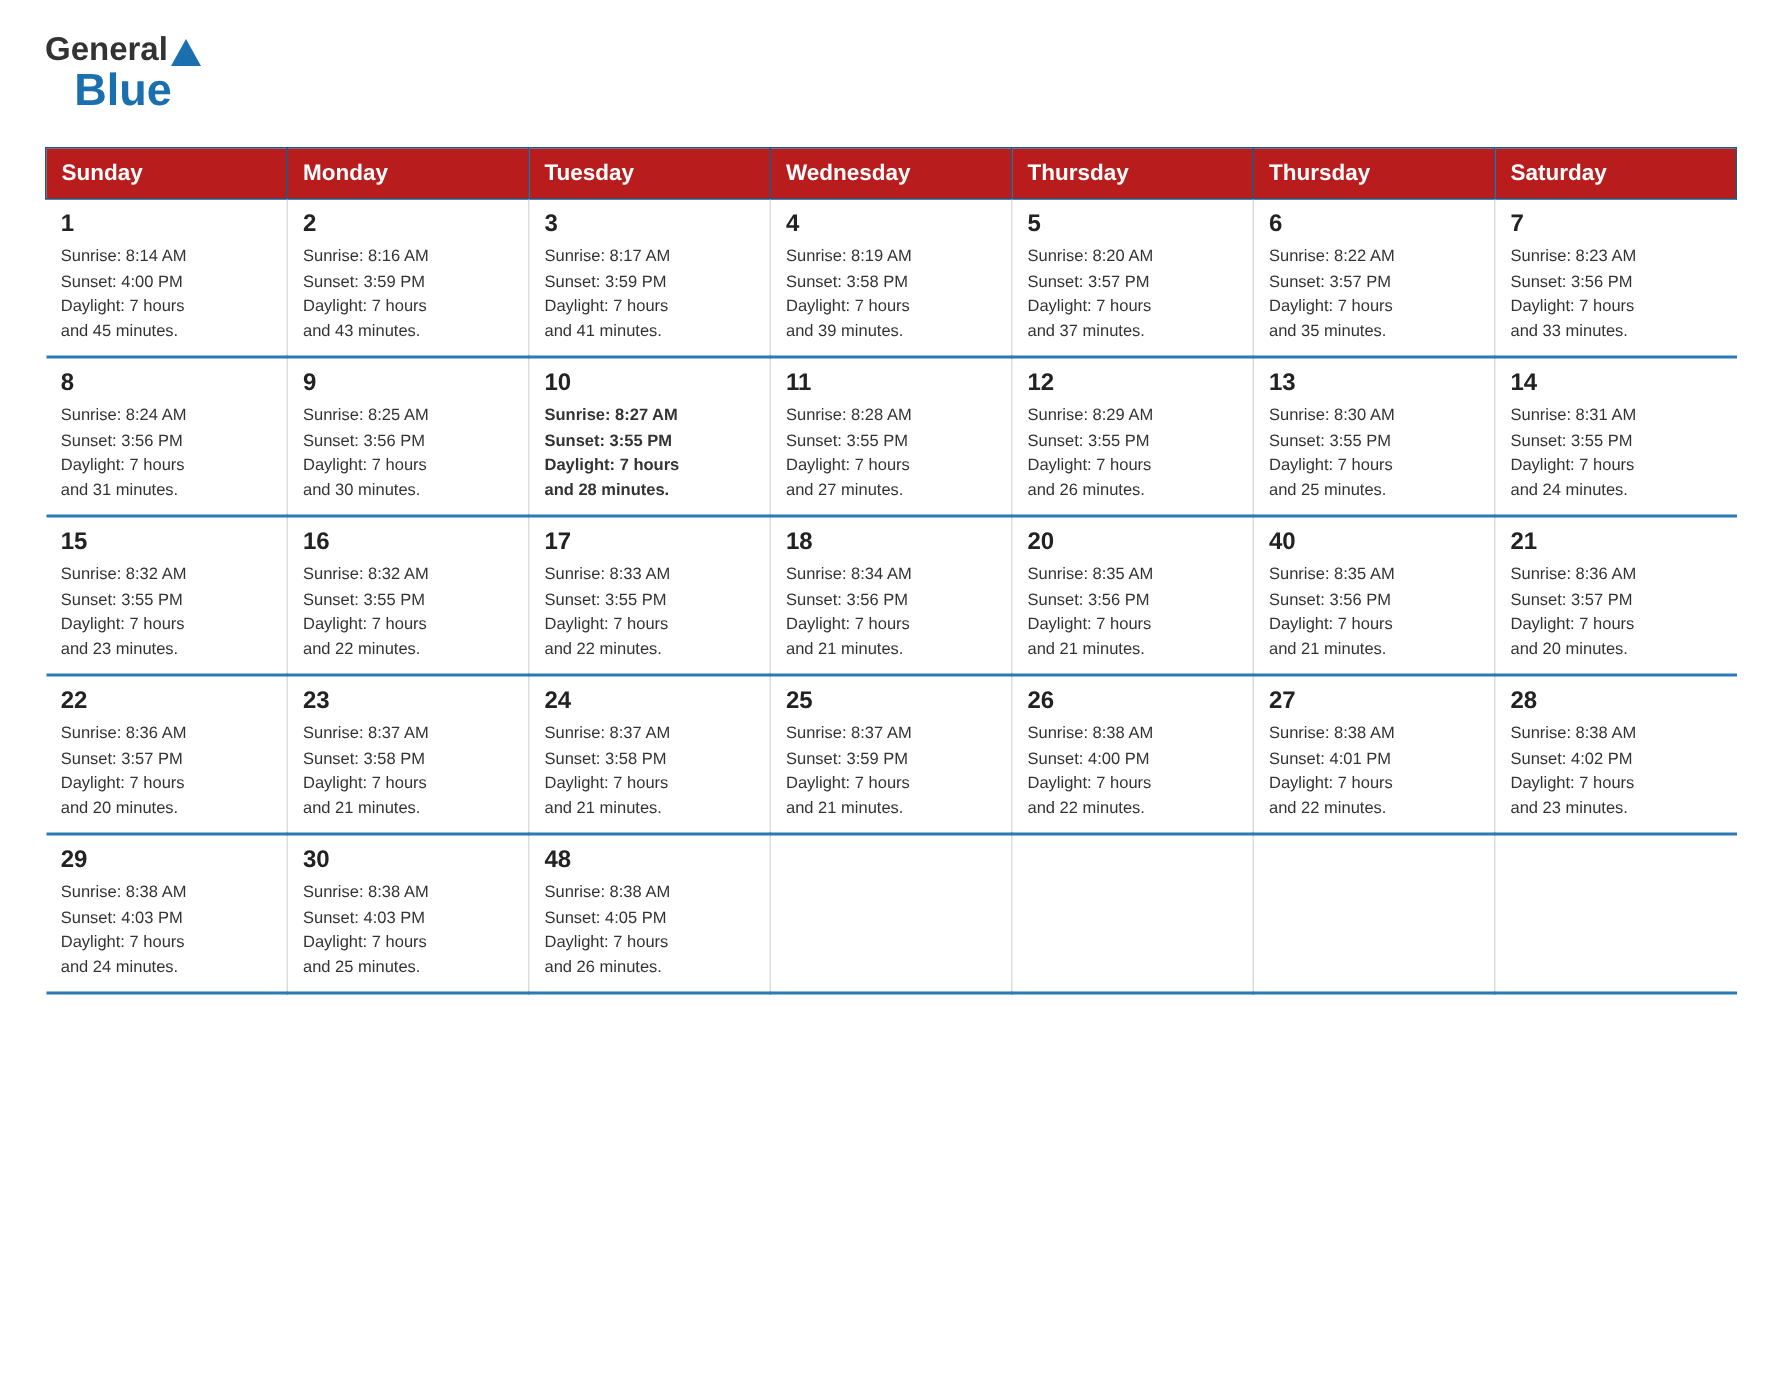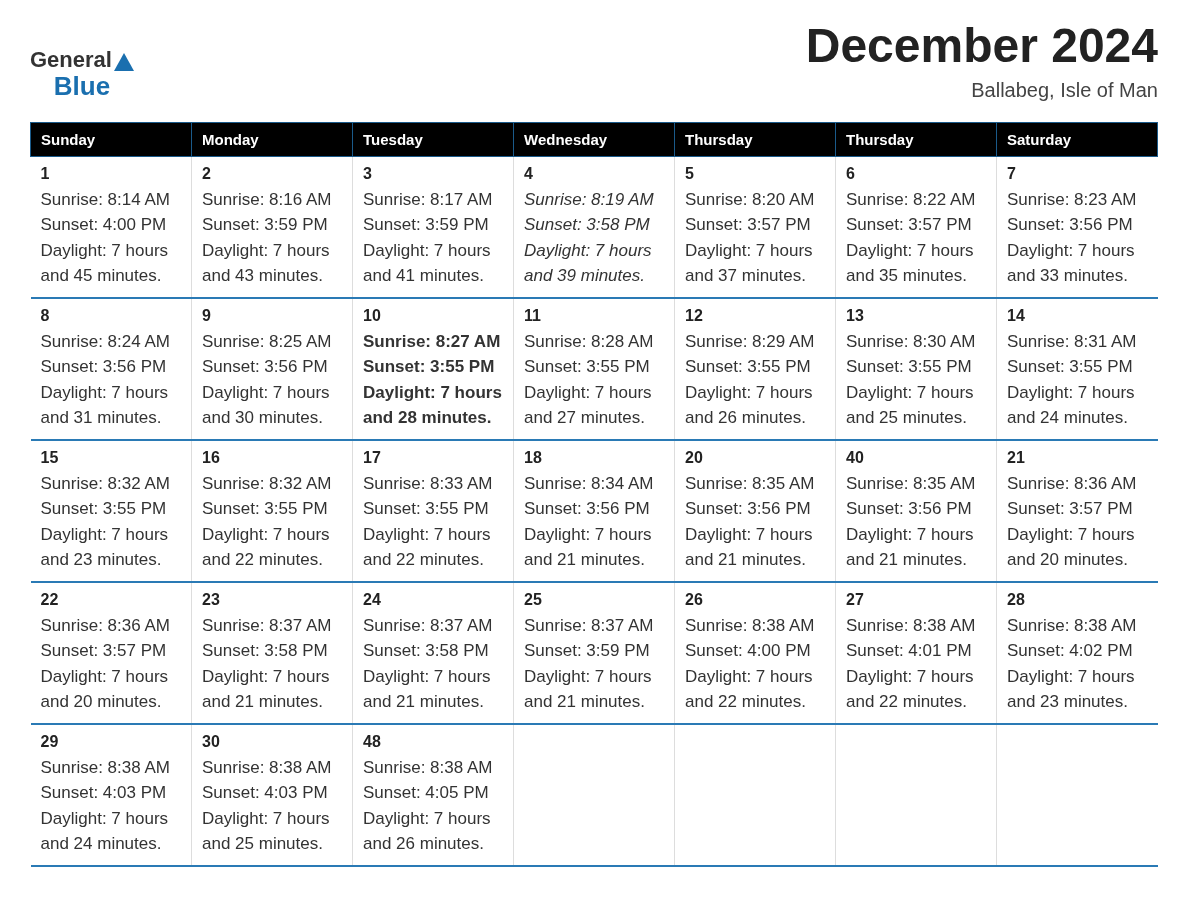--- a/index.html
+++ b/index.html
@@ -6,35 +6,35 @@
     body {
       font-family: Arial, sans-serif;
       background: #fff;
       width: 1188px;
       min-height: 918px;
       padding: 20px 30px;
     }
     .header {
       display: flex;
       justify-content: space-between;
-      align-items: flex-end;
+      align-items: flex-start;
       margin-bottom: 20px;
     }
     .logo {
       display: flex;
       align-items: center;
       gap: 4px;
     }
     .logo-text-general {
       font-size: 22px;
       font-weight: bold;
       color: #333;
     }
     .logo-text-blue {
-      font-size: 26px;
+      font-size: 30px;
       font-weight: bold;
       color: #1a6faf;
     }
     .logo-icon {
       display: flex;
       flex-direction: column;
       align-items: center;
     }
     .title-block {
       text-align: right;
@@ -49,21 +49,21 @@
       font-size: 20px;
       color: #444;
       margin-top: 6px;
     }
     table {
       width: 100%;
       border-collapse: collapse;
       table-layout: fixed;
     }
     thead tr {
-      background-color: #000000;
+      background-color: #b91c1c;
     }
     thead th {
       color: #fff;
       font-size: 15px;
       font-weight: bold;
       padding: 8px 10px;
       text-align: left;
       border: 1px solid #1a5a8a;
     }
     tbody tr {
@@ -81,21 +81,21 @@
       border-right: none;
     }
     .day-number {
       font-size: 16px;
       font-weight: bold;
       color: #222;
       display: block;
       margin-bottom: 4px;
     }
     .day-info {
-      font-size: 17px;
+      font-size: 11px;
       line-height: 1.5;
       color: #333;
     }
     .empty-cell {
       background: #fff;
     }
   </style>
 </head>
 <body>
 
@@ -108,24 +108,20 @@
           <svg width="20" height="18" viewBox="0 0 20 18">
             <polygon points="10,0 20,18 0,18" fill="#1a6faf"></polygon>
           </svg>
         </div>
       </div>
       <div style="text-align:center; margin-top:-2px;">
         <span class="logo-text-blue">Blue</span>
       </div>
     </div>
   </div>
-  <div class="title-block">
-    <div class="main-title">December 2024</div>
-    <div class="subtitle">Ballabeg, Isle of Man</div>
-  </div>
 </div>
 
 <table>
   <thead>
     <tr>
     <th>Sunday</th>
         <th>Monday</th>
         <th>Tuesday</th>
         <th>Wednesday</th>
         <th>Thursday</th>
@@ -151,21 +147,21 @@
         </td>
         <td>
           <span class="day-number">3</span>
           <div class="day-info" style="white-space: pre-line;">Sunrise: 8:17 AM
 Sunset: 3:59 PM
 Daylight: 7 hours
 and 41 minutes.</div>
         </td>
         <td>
           <span class="day-number">4</span>
-          <div class="day-info" style="white-space: pre-line; font-style: italic;">Sunrise: 8:19 AM
+          <div class="day-info" style="white-space: pre-line;">Sunrise: 8:19 AM
 Sunset: 3:58 PM
 Daylight: 7 hours
 and 39 minutes.</div>
         </td>
         <td>
           <span class="day-number">5</span>
           <div class="day-info" style="white-space: pre-line;">Sunrise: 8:20 AM
 Sunset: 3:57 PM
 Daylight: 7 hours
 and 37 minutes.</div>

